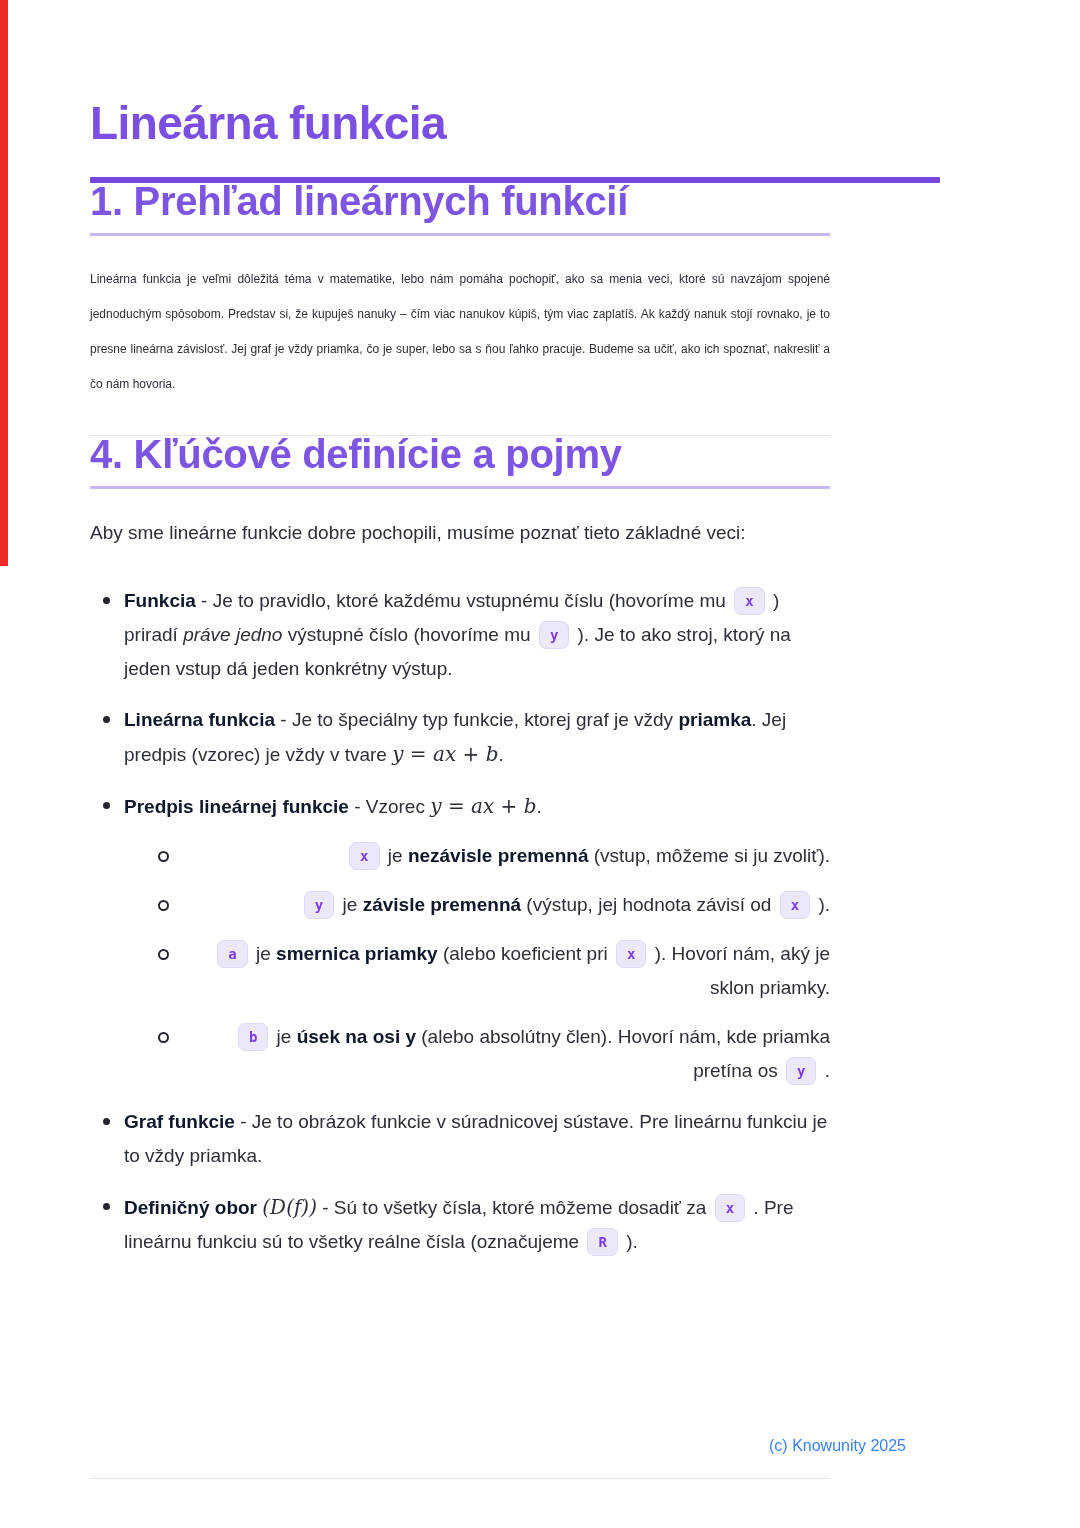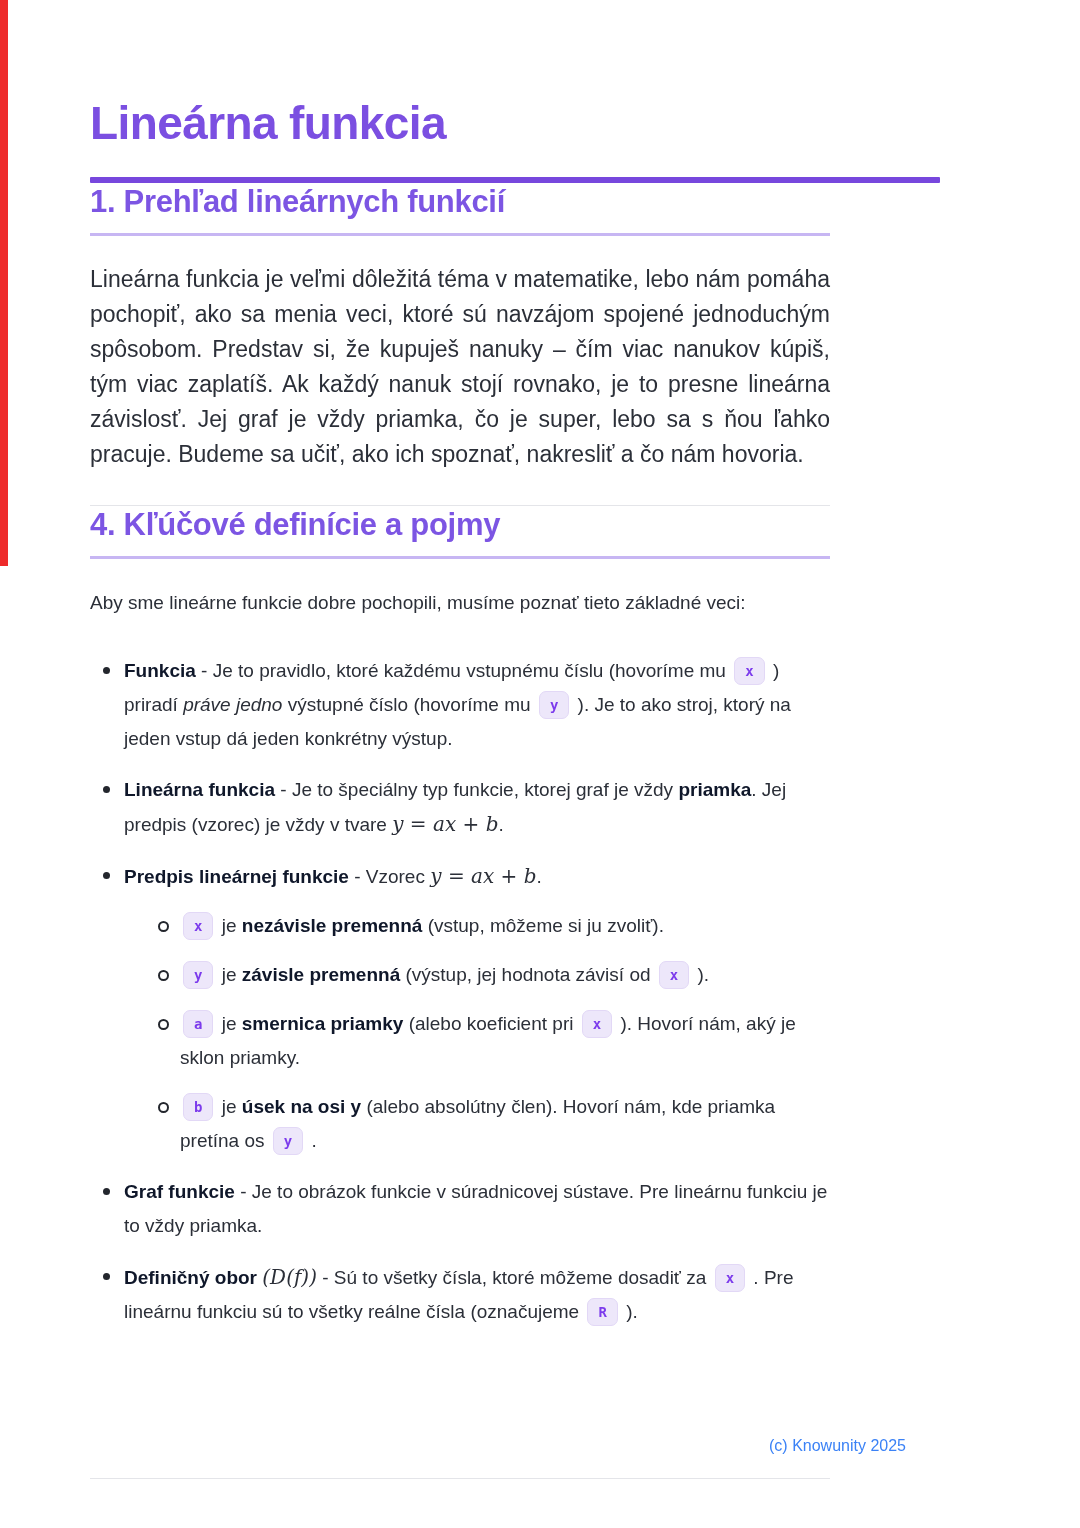--- a/index.html
+++ b/index.html
@@ -29,47 +29,47 @@
 
   h1.doc-title {
     margin: 97px 0 0 0;
     font-size: 46px; line-height: 52px;
     font-weight: 800; letter-spacing: -0.6px;
     color: #7b4fe1;
   }
   .title-rule { height: 6px; background: #7747dd; margin-top: 28px; border-radius: 1px; }
 
   h2.section-heading {
-    margin: 0; font-size: 31px; line-height: 37px;
+    margin: 0; font-size: 40px; line-height: 37px;
     font-weight: 700; letter-spacing: -0.3px;
     color: #7c55e3;
   }
   .h2-sec1 { margin-top: 53px; }
   .h2-sec2 { margin-top: 53px; }
   .heading-underline { height: 3px; background: #c7b6f3; margin-top: 13px; }
 
   p.body-paragraph {
     margin: 26px 0 0 0;
-    font-size: 23px; line-height: 35px;
+    font-size: 12px; line-height: 35px;
     text-align: justify;
   }
   p.intro-text { margin: 27px 0 14px 0; font-size: 19px; line-height: 33px; }
 
   .section-divider { height: 1px; background: #e4e5e9; margin-top: 33px; }
   .bottom-divider { position: absolute; left: 90px; top: 1478px; width: 740px; height: 1px; background: #e4e5e9; }
 
   ul.bullet-list { list-style: none; margin: 35px 0 0 0; padding: 0; font-size: 19px; line-height: 34px; }
   ul.bullet-list > li { position: relative; padding-left: 34px; margin-top: 17px; }
   ul.bullet-list > li:first-child { margin-top: 0; }
   ul.bullet-list > li::before {
     content: ""; position: absolute; left: 13px; top: 13px;
     width: 7px; height: 7px; border-radius: 50%; background: #23262d;
   }
   ul.sub-list { list-style: none; margin: 14px 0 4px 0; padding: 0; }
-  ul.sub-list > li { position: relative; padding-left: 56px; margin-top: 15px; }
+  ul.sub-list > li { position: relative; padding-left: 56px; margin-top: 15px; text-align: right; }
   ul.sub-list > li::before {
     content: ""; position: absolute; left: 34px; top: 12px;
     width: 7px; height: 7px; border-radius: 50%;
     background: transparent; border: 2px solid #23262d;
   }
   strong { color: #0f172a; font-weight: 700; }
   em.math {
     font-family: "DejaVu Serif", serif;
     font-style: italic; font-size: 20px;
   }

